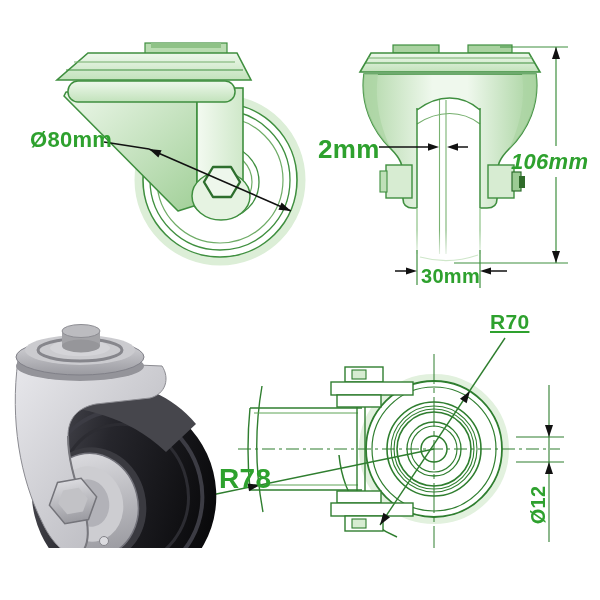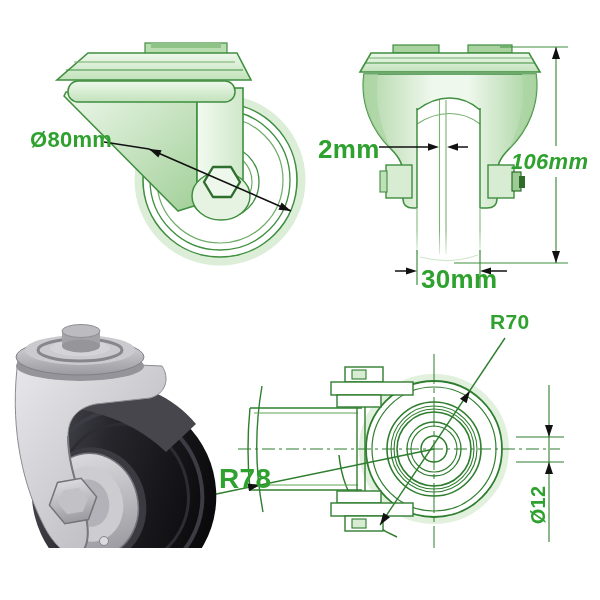--- a/index.html
+++ b/index.html
@@ -4,22 +4,22 @@
 <style>
   html,body{margin:0;padding:0;background:#fff;}
   #stage{position:relative;width:600px;height:548px;background:#fff;overflow:hidden;
          font-family:"Liberation Sans",sans-serif;}
   #stage svg{position:absolute;left:0;top:0;}
   .dim-label{position:absolute;font-weight:bold;color:#2ea12e;white-space:nowrap;
              font-family:"Liberation Sans",sans-serif;letter-spacing:.3px;line-height:1;}
   .lab-d80 {left:30px;  top:129px; font-size:22px;}
   .lab-2mm {left:318px; top:136px; font-size:26px;}
   .lab-106 {left:511px; top:151px; font-size:22px;font-style:italic;}
-  .lab-30  {left:421px; top:266px; font-size:26px;text-align:center;}
-  .lab-r70 {left:490px; top:311px; font-size:21px;}
+  .lab-30  {left:421px; top:266px; font-size:20px;text-align:center;}
+  .lab-r70 {left:490px; top:311px; font-size:21px;text-decoration:underline;}
   .lab-r78 {left:219px; top:465px; font-size:28px;text-align:center;}
   .lab-d12 {left:503px; top:495px; width:70px; text-align:center; font-size:20px;
             transform:rotate(-90deg); transform-origin:center;}
 </style>
 </head>
 <body>
 
 <div id="stage">
 
 <svg width="600" height="600" viewBox="0 0 600 600">

